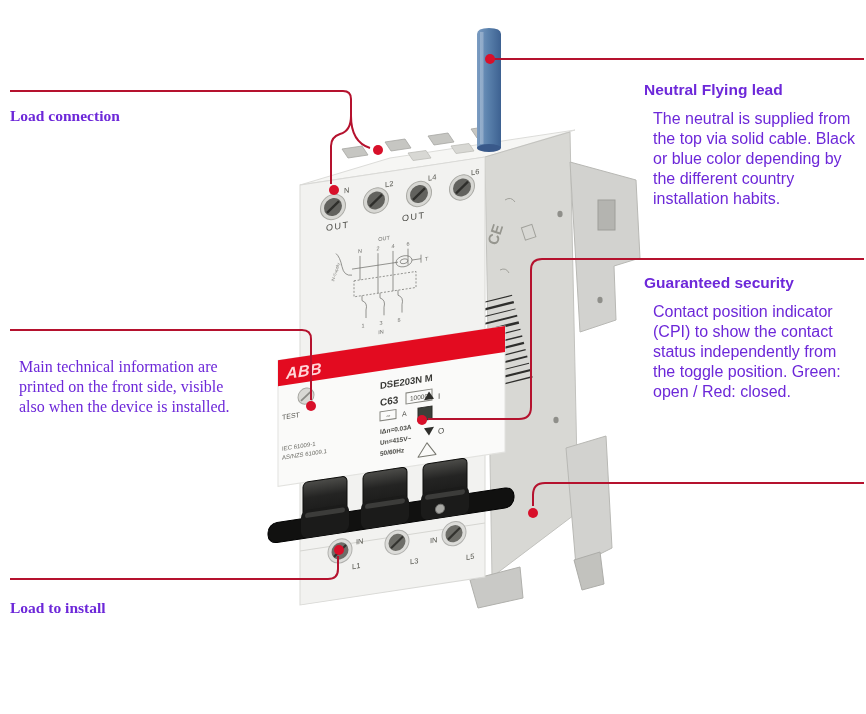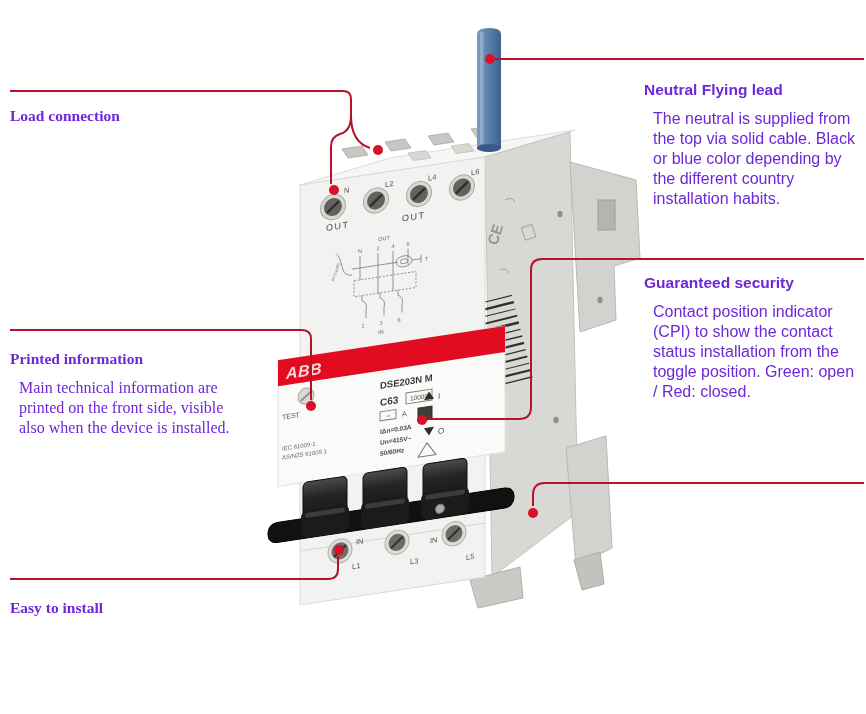--- a/index.html
+++ b/index.html
@@ -239,30 +239,29 @@
       <circle cx="490" cy="59" r="5"></circle>
       <circle cx="422" cy="420" r="5"></circle>
       <circle cx="533" cy="513" r="5"></circle>
     </g>
   </svg>
 
   <div class="callout left" style="top:105px">
     <h3>Load connection</h3>
   </div>
   <div class="callout left" style="top:348px">
-    <h3>Printed information</h3>
     <p>Main technical information are printed on the front side, visible also when the device is installed.</p>
   </div>
   <div class="callout left" style="top:597px">
-    <h3>Easy to install</h3>
+    <h3>Load to install</h3>
   </div>
   <div class="callout right" style="top:79px">
     <h3>Neutral Flying lead</h3>
     <p>The neutral is supplied from the top via solid cable. Black or blue color depending by the different country installation habits.</p>
   </div>
   <div class="callout right" style="top:272px">
     <h3>Guaranteed security</h3>
-    <p>Contact position indicator (CPI) to show the contact status installation from the toggle position. Green: open / Red: closed.</p>
+    <p>Contact position indicator (CPI) to show the contact status independently from the toggle position. Green: open / Red: closed.</p>
   </div>
   <div class="callout right" style="top:509px">
   </div>
 
 </div>
 
 </body></html>

